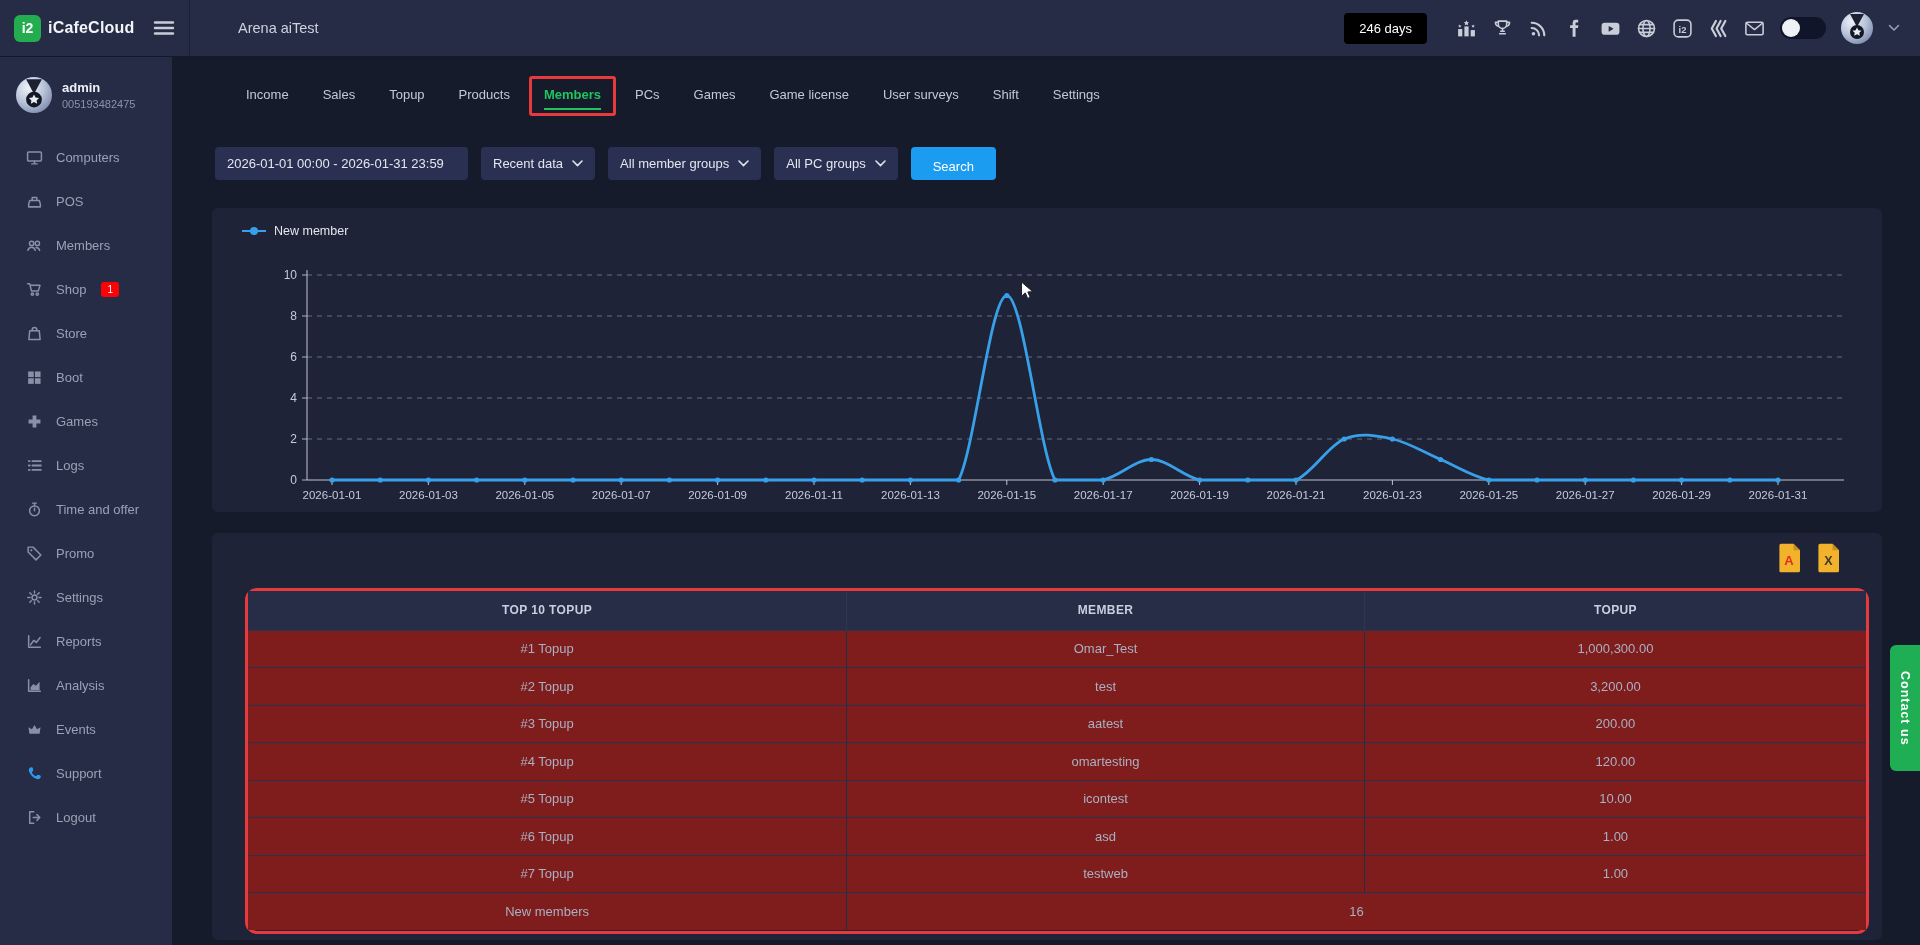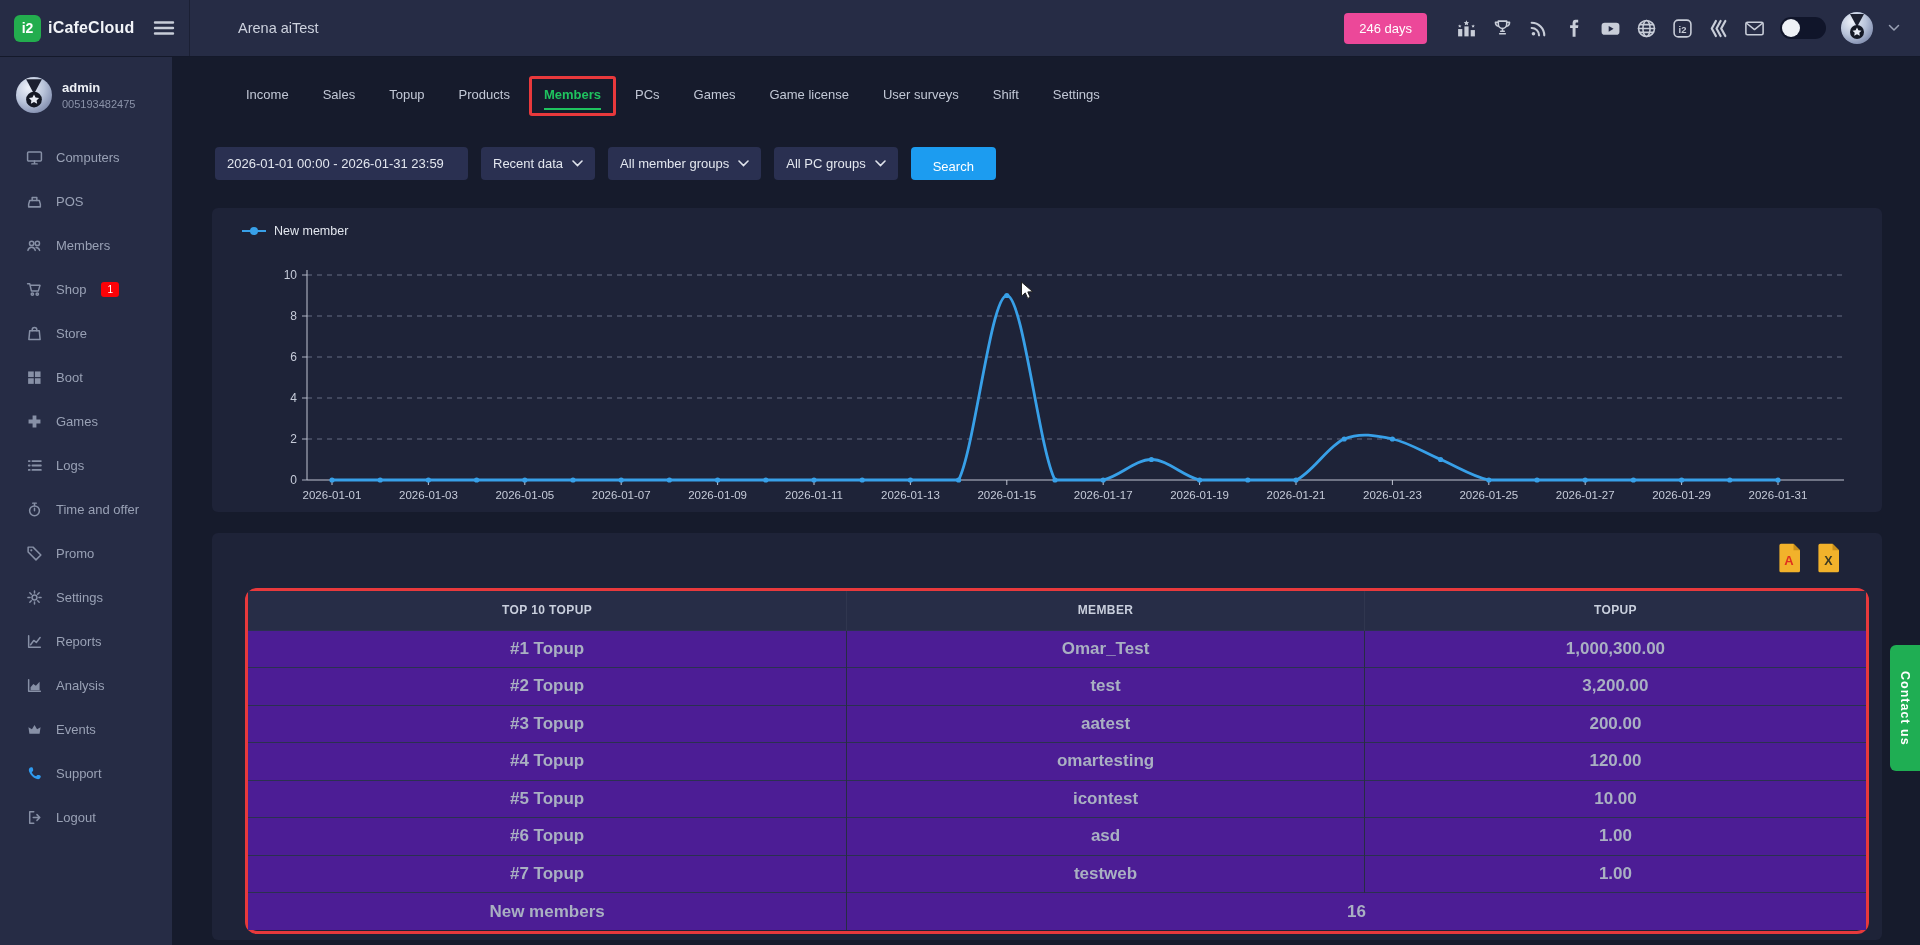--- a/index.html
+++ b/index.html
@@ -12,21 +12,21 @@
     border-bottom:1px solid #14192a; display:flex; align-items:center; z-index:5; }
   .topbar-left { width:190px; height:100%; display:flex; align-items:center; padding:0 14px;
     border-right:1px solid #1b2034; }
   .brand { display:flex; align-items:center; gap:7px; flex:1; }
   .brand-badge { width:27px; height:27px; background:#23ad4e; border-radius:6px; display:flex;
     align-items:center; justify-content:center; color:#fff; font-weight:bold; font-size:14px; }
   .brand-name { color:#f2f4f8; font-size:16px; font-weight:bold; letter-spacing:.2px; }
   .hamburger { width:22px; cursor:pointer; }
   .topbar-title { color:#cdd2de; font-size:14.5px; padding-left:48px; flex:1; }
   .topbar-right { display:flex; align-items:center; gap:15px; padding-right:20px; }
-  .days-badge { background:#ec4899; color:#fff; font-size:13px; padding:8px 15px; border-radius:4px;
+  .days-badge { background:#000000; color:#fff; font-size:13px; padding:8px 15px; border-radius:4px;
     margin-right:14px; cursor:pointer; }
   .tb-ic { width:21px; height:21px; display:flex; align-items:center; justify-content:center; cursor:pointer; }
   .toggle { width:46px; height:22px; background:#10152a; border-radius:11px; position:relative; cursor:pointer; }
   .toggle-knob { position:absolute; left:2px; top:2px; width:18px; height:18px; border-radius:50%; background:#eef1f6; }
   .avatar { width:32px; height:32px; border-radius:50%;
     background:radial-gradient(circle at 35% 30%, #eef2fa, #b9c4da 45%, #8d99b8 72%, #6e7a9a);
     position:relative; overflow:hidden; cursor:pointer; flex:none; }
 
   
   .sidebar { position:absolute; left:0; top:57px; width:172px; height:888px; background:#262c45; z-index:4; }
@@ -69,22 +69,22 @@
 
   
   .bottom-card { position:absolute; left:30px; top:476px; width:1670px; height:407px; background:#1e2338; border-radius:6px; }
   .export-icons { position:absolute; right:42px; top:10px; display:flex; gap:16px; }
   .export-icons svg { cursor:pointer; }
   .table-frame { position:absolute; left:27px; top:55px; width:1624px; height:346px; border:3px solid #e8393c; border-radius:12px;margin-left:6px; }
   table { width:100%; border-collapse:collapse; table-layout:fixed; }
   th { background:#272d47; color:#c9cfdd; font-size:12px; letter-spacing:.4px; font-weight:bold;
     height:39px; border-right:1px solid #30364f; }
   th:last-child { border-right:none; }
-  td { background:#4c1d95; color:#a9b0c2; font-size:17px; text-align:center; height:37.5px;
-    border-top:1px solid #2b3150; border-right:1px solid #262c44;font-weight:bold; }
+  td { background:#7f1d1d; color:#a9b0c2; font-size:13px; text-align:center; height:37.5px;
+    border-top:1px solid #2b3150; border-right:1px solid #262c44; }
   td:last-child { border-right:none; }
   col.c1{width:37%;} col.c2{width:32%;} col.c3{width:31%;}
 
   
   .contact-btn { position:absolute; right:0; top:645px; width:30px; height:126px; background:#1fae53;
     border-radius:6px 0 0 6px; display:flex; align-items:center; justify-content:center; cursor:pointer; z-index:9; }
   .contact-btn span { writing-mode:vertical-rl; color:#fff; font-size:12.5px; font-weight:bold; letter-spacing:1px; }
 
   .cursor { position:absolute; left:838px; top:224px; z-index:20; pointer-events:none; }
 

